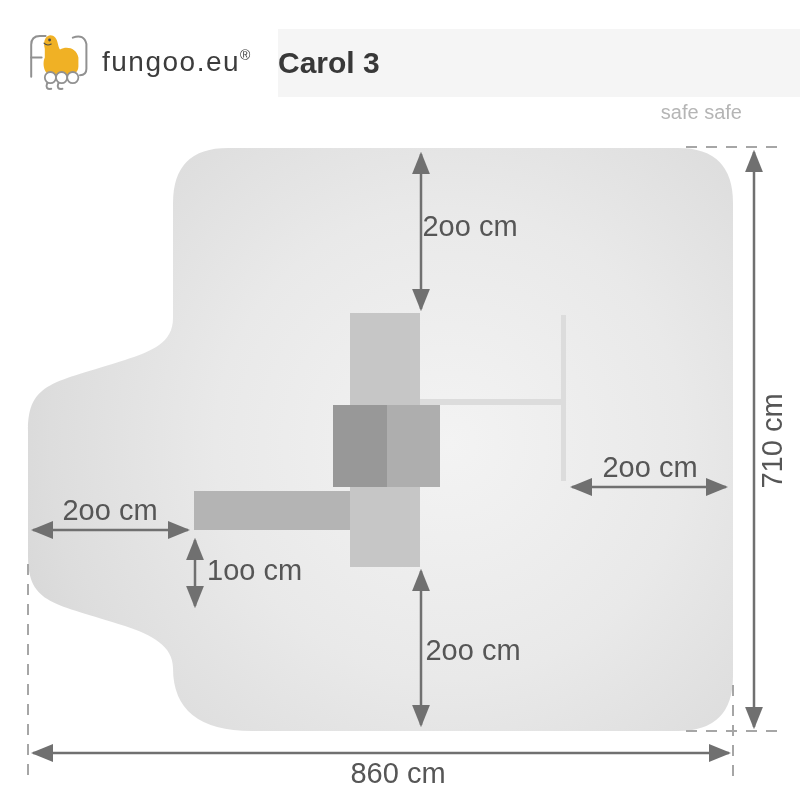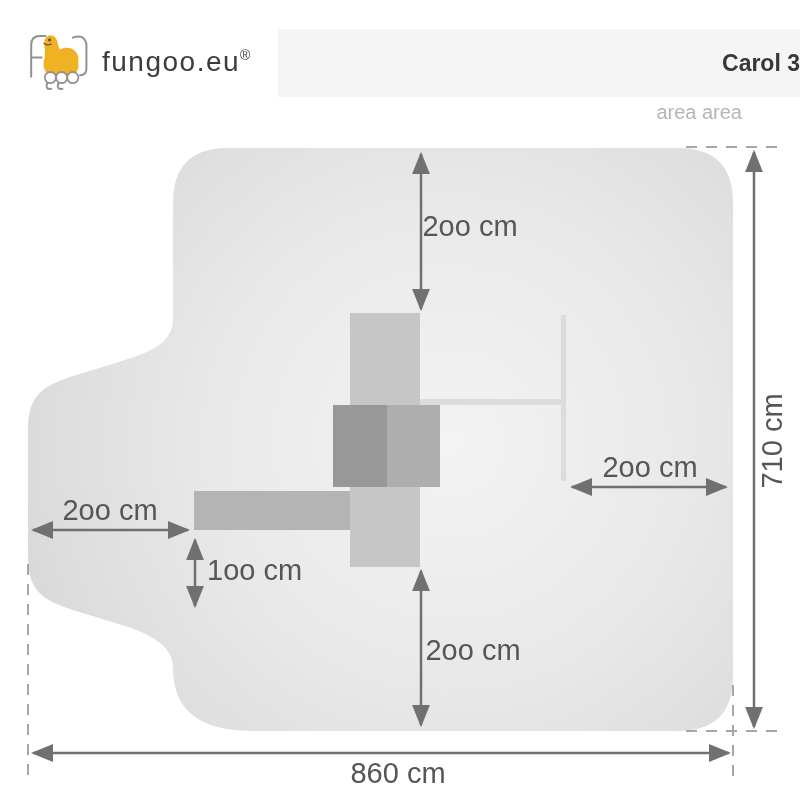--- a/index.html
+++ b/index.html
@@ -4,22 +4,22 @@
 <style>
   html,body{margin:0;padding:0;background:#fff;}
   .page{position:relative;width:800px;height:800px;background:#ffffff;overflow:hidden;
         font-family:"Liberation Sans", sans-serif;margin-top:13px;}
   
   .logo-wrap{position:absolute;left:20px;top:14px;width:80px;height:66px;}
   .brand{position:absolute;left:102px;top:33px;font-size:28px;letter-spacing:1.5px;
          color:#3c3c3c;font-weight:400;}
   .brand .reg{font-size:14px;vertical-align:11px;letter-spacing:0;}
   .title-band{position:absolute;left:278px;top:16px;right:0;height:68px;background:#f5f5f5;}
-  .title-band h1{margin:0;line-height:68px;text-align:right;
-                 font-size:23px;font-weight:700;color:#383838;}
+  .title-band h1{margin:0;line-height:68px;text-align:left;
+                 font-size:30px;font-weight:700;color:#383838;}
   .subtitle{position:absolute;top:88px;right:58px;font-size:20px;color:#b5b5b5;}
   
   svg.diagram{position:absolute;left:0;top:0;width:800px;height:800px;}
   .dim-text{font-size:29px;fill:#565656;font-family:"Liberation Sans",sans-serif;}
 </style>
 </head>
 <body>
 
 <div class="page">
 
@@ -44,21 +44,21 @@
         <circle cx="38" cy="63" r="7"></circle>
         <circle cx="52" cy="63" r="7"></circle>
         <circle cx="66" cy="63" r="7"></circle>
       </g>
     </svg>
   </div>
   <div class="brand"><span>fungoo.eu</span><span class="reg">®</span></div>
   <div class="title-band">
     <h1>Carol 3</h1>
   </div>
-  <div class="subtitle">area area</div>
+  <div class="subtitle">safe safe</div>
 
   <svg class="diagram" viewBox="0 0 800 800">
     <defs>
       <radialGradient id="blobGrad" gradientUnits="userSpaceOnUse" cx="450" cy="430" r="470">
         <stop offset="0" stop-color="#f3f3f3"></stop>
         <stop offset="0.5" stop-color="#e9e9e9"></stop>
         <stop offset="0.85" stop-color="#dddddd"></stop>
         <stop offset="1" stop-color="#d6d6d6"></stop>
       </radialGradient>
       <marker id="mA" viewBox="0 0 10 8" refX="9" refY="4" markerWidth="9" markerHeight="7.2" orient="auto-start-reverse">

